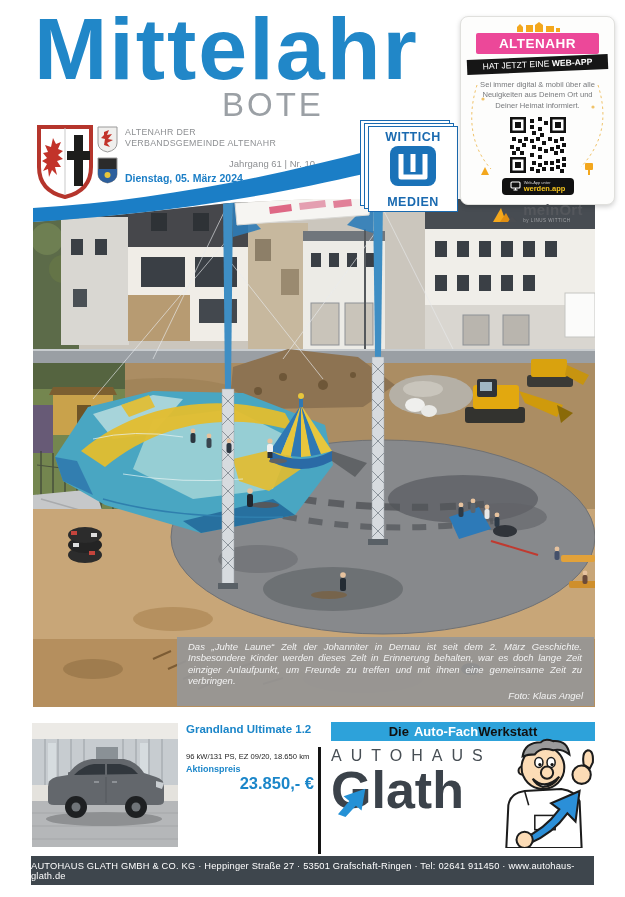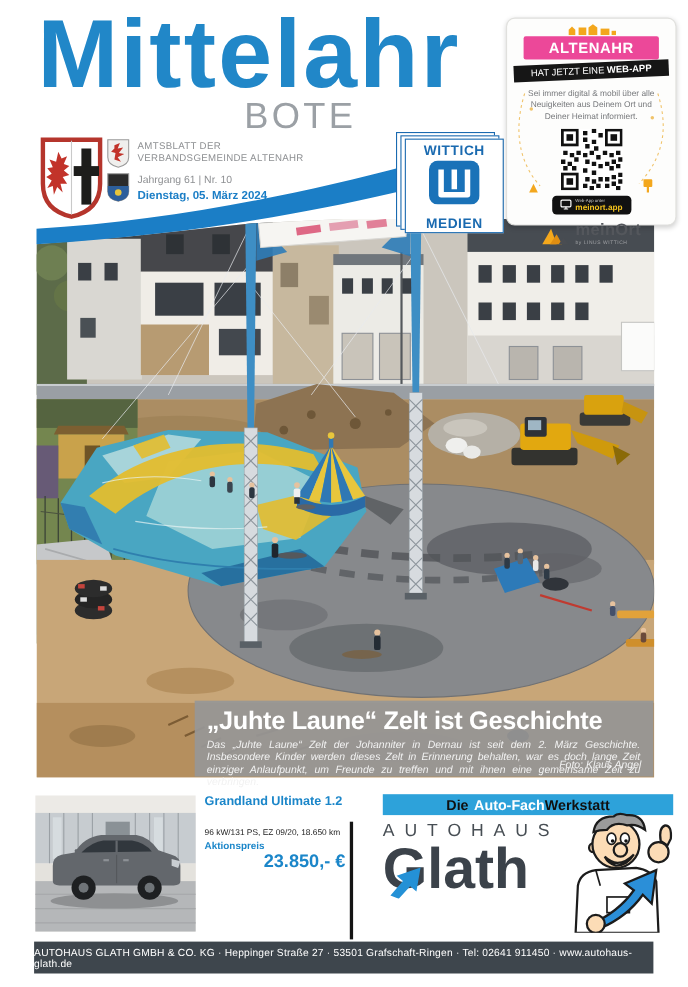--- a/index.html
+++ b/index.html
@@ -7,21 +7,21 @@
         font-family:"Liberation Sans",sans-serif;}
 
   
   .m-title{position:absolute;left:34px;top:2px;font-size:88px;line-height:94px;
            font-weight:bold;color:#2187c8;letter-spacing:2px;}
   .m-sub{position:absolute;left:222px;top:86px;font-size:33px;color:#9ba0a5;letter-spacing:3px;}
   .crest{position:absolute;left:36px;top:124px;}
   .minicrests{position:absolute;left:97px;top:126px;display:flex;flex-direction:column;gap:4px;}
   .gazette{position:absolute;left:125px;top:127px;width:190px;}
   .gaz-line{font-size:8.8px;line-height:11px;color:#8e9093;letter-spacing:.3px;}
-  .gaz-issue{font-size:9.5px;color:#8e9093;margin-top:9px;}
+  .gaz-issue{font-size:9.5px;color:#8e9093;margin-top:9px;text-align:right;}
   .gaz-date{font-size:10.5px;font-weight:bold;color:#1b7ec6;margin-top:3px;}
 
   
   .wittich{position:absolute;left:360px;top:120px;width:102px;height:93px;z-index:5;}
   .wcard{position:absolute;background:#fff;border:1.5px solid #1a6ab0;width:88px;height:84px;}
   .wc1{left:0;top:0;} .wc2{left:4px;top:3px;} .wc3{left:8px;top:6px;text-align:center;}
   .wname{font-size:12.5px;font-weight:bold;color:#1a6ab0;letter-spacing:.5px;margin-top:3px;}
   .wsq{width:46px;height:40px;margin:2px auto;}
   
   .webapp{position:absolute;left:460px;top:16px;width:153px;height:187px;background:#fdfdfc;
@@ -60,21 +60,21 @@
   
   .car-photo{position:absolute;left:32px;top:723px;width:146px;height:124px;}
   .car-text{position:absolute;left:186px;top:722px;width:128px;}
   .car-title{font-size:11.5px;line-height:14px;font-weight:bold;color:#1b86c9;white-space:nowrap;}
   .car-specs{font-size:7.6px;line-height:10px;color:#1c1c1c;margin-top:16px;white-space:nowrap;}
   .car-equip{font-size:7.8px;line-height:11px;color:#1c1c1c;margin-top:4px;}
   .car-equip b{font-weight:bold;}
   .price-label{font-size:9px;line-height:9px;font-weight:bold;color:#1b86c9;text-align:left;margin-top:3px;}
   .price{font-size:16.5px;line-height:17px;font-weight:bold;color:#1b86c9;text-align:right;margin-top:1px;}
   .adivider{position:absolute;left:318px;top:747px;width:3px;height:107px;background:#141414;}
-  .glath{position:absolute;left:348px;top:722px;width:264px;height:132px;}
+  .glath{position:absolute;left:331px;top:722px;width:264px;height:132px;}
   .gbanner{height:19px;line-height:19px;background:#2da2da;text-align:center;font-size:13px;font-weight:bold;}
   .gb-d{color:#10100f;margin-right:5px;} .gb-w{color:#fff;} .gb-k{color:#10100f;}
   .autohaus{margin-top:6px;font-size:16px;letter-spacing:9px;color:#474e54;}
   .gname{position:relative;margin-top:-2px;font-size:52px;line-height:54px;font-weight:bold;color:#3b424a;width:150px;}
   .garrow{position:absolute;left:4px;top:20px;}
   .tagline{font-size:13px;color:#3b424a;margin-top:0;}
   .mechanic{position:absolute;right:-4px;top:12px;}
   .fbar{position:absolute;left:31px;top:856px;width:563px;height:29px;background:#3e464d;
         color:#fff;font-size:9.3px;letter-spacing:.2px;display:flex;align-items:center;justify-content:center;}
 </style>
@@ -98,21 +98,21 @@
       <path d="M1,1 H20 V17 Q20,24 10.5,26 Q1,24 1,17 Z" fill="#f0efed" stroke="#9a9a9a"></path>
       <path d="M7,6 L12,4 L10,9 L15,8 L11,13 L16,14 L10,17 L13,21 L7,19 L8,13 L4,12 L7,9 Z" fill="#c2332a"></path>
     </svg>
     <svg width="21" height="27" viewBox="0 0 21 27">
       <path d="M1,1 H20 V17 Q20,24 10.5,26 Q1,24 1,17 Z" fill="#2b2b2b" stroke="#9a9a9a"></path>
       <path d="M1,12 H20 V17 Q20,24 10.5,26 Q1,24 1,17 Z" fill="#2d5f9c"></path>
       <circle cx="10.5" cy="18" r="3" fill="#e8c63c"></circle>
     </svg>
   </div>
   <div class="gazette">
-    <div class="gaz-line">AMTSBLATT DER</div>
+    <div class="gaz-line">ALTENAHR DER</div>
     <div class="gaz-line">VERBANDSGEMEINDE ALTENAHR</div>
     <div class="gaz-issue">Jahrgang 61 | Nr. 10</div>
     <div class="gaz-date">Dienstag, 05. März 2024</div>
   </div>
 
   <div class="photo">
     <svg width="562" height="508" viewBox="0 0 562 508" preserveAspectRatio="none">
 
       <rect x="0" y="0" width="562" height="172" fill="#cbc6bd"></rect>
       <rect x="0" y="0" width="46" height="160" fill="#5c6b49"></rect>
@@ -303,21 +303,20 @@
         <rect x="549.5" y="376" width="5" height="9" rx="2" fill="#6a4a3a"></rect>
       <ellipse cx="438" cy="470" rx="10" ry="6" fill="#2a2a2a"></ellipse>
     </svg>
   </div>
 
   <svg class="swoosh" width="562" height="78" viewBox="0 0 562 78">
     <path d="M0,58 C140,50 280,18 400,-17 L470,-36 L470,-13 C360,18 220,58 0,72 Z" fill="#1b7ec6"></path>
   </svg>
 
   <div class="band">
-    <h1>„Juhte Laune“ Zelt ist Geschichte</h1>
     <p>Das „Juhte Laune“ Zelt der Johanniter in Dernau ist seit dem 2. März Geschichte. Insbesondere Kinder werden dieses Zelt in Erinnerung behalten, war es doch lange Zeit einziger Anlaufpunkt, um Freunde zu treffen und mit ihnen eine gemeinsame Zeit zu verbringen.</p>
     <span class="credit">Foto: Klaus Angel</span>
   </div>
 
   <div class="wittich">
     <div class="wcard wc1"></div>
     <div class="wcard wc2"></div>
     <div class="wcard wc3">
       <div class="wname">WITTICH</div>
       <svg class="wsq" width="46" height="40" viewBox="0 0 46 40">
@@ -362,21 +361,21 @@
       <path fill="#111" d="M20 2h4v4h-4z M28 0h4v4h-4z M34 4h4v4h-4z M20 8h4v4h-4z M28 10h4v4h-4z M22 14h4v4h-4z M30 16h4v4h-4z M2 20h4v4h-4z M8 22h4v4h-4z M14 20h4v4h-4z M0 28h4v4h-4z M6 30h4v4h-4z M12 26h4v4h-4z M2 34h4v4h-4z M10 34h4v4h-4z M20 22h4v4h-4z M26 20h4v4h-4z M32 24h4v4h-4z M38 20h4v4h-4z M44 22h4v4h-4z M50 20h4v4h-4z M52 26h4v4h-4z M46 28h4v4h-4z M40 30h4v4h-4z M22 28h4v4h-4z M28 30h4v4h-4z M34 32h4v4h-4z M20 36h4v4h-4z M28 38h4v4h-4z M44 34h4v4h-4z M50 32h4v4h-4z M52 40h4v4h-4z M46 42h4v4h-4z M40 44h4v4h-4z M22 44h4v4h-4z M28 46h4v4h-4z M34 44h4v4h-4z M20 50h4v4h-4z M26 52h4v4h-4z M32 50h4v4h-4z M40 50h4v4h-4z M46 48h4v4h-4z M52 46h4v4h-4z M50 52h4v4h-4z"></path>
     </svg>
     <div class="wa-btn">
       <svg width="11" height="10" viewBox="0 0 11 10">
         <rect x="1" y="1" width="9" height="6" rx="1" fill="none" stroke="#fff" stroke-width="1.1"></rect>
         <line x1="3.5" y1="9" x2="7.5" y2="9" stroke="#fff" stroke-width="1.1"></line>
           <line x1="5.5" y1="7" x2="5.5" y2="9" stroke="#fff" stroke-width="1.1"></line>
       </svg>
       <span class="wa-btn-txt">
           <span class="wa-btn-s">Web-App unter</span>
-          <span class="wa-btn-u">meinort.app</span>
+          <span class="wa-btn-u">werden.app</span>
         </span>
     </div>
     <div class="brandrow">
       <svg width="26" height="18" viewBox="0 0 26 18">
         <polygon points="1,17 9,3 14,17" fill="#f5a81c"></polygon>
         <polygon points="8,17 14,8 19,17" fill="#e08e12"></polygon>
         <polygon points="16,17 20,11 25,17" fill="#4a4d52"></polygon>
       </svg>
       <span class="brandcol">
         <span class="brand">meinOrt</span>

